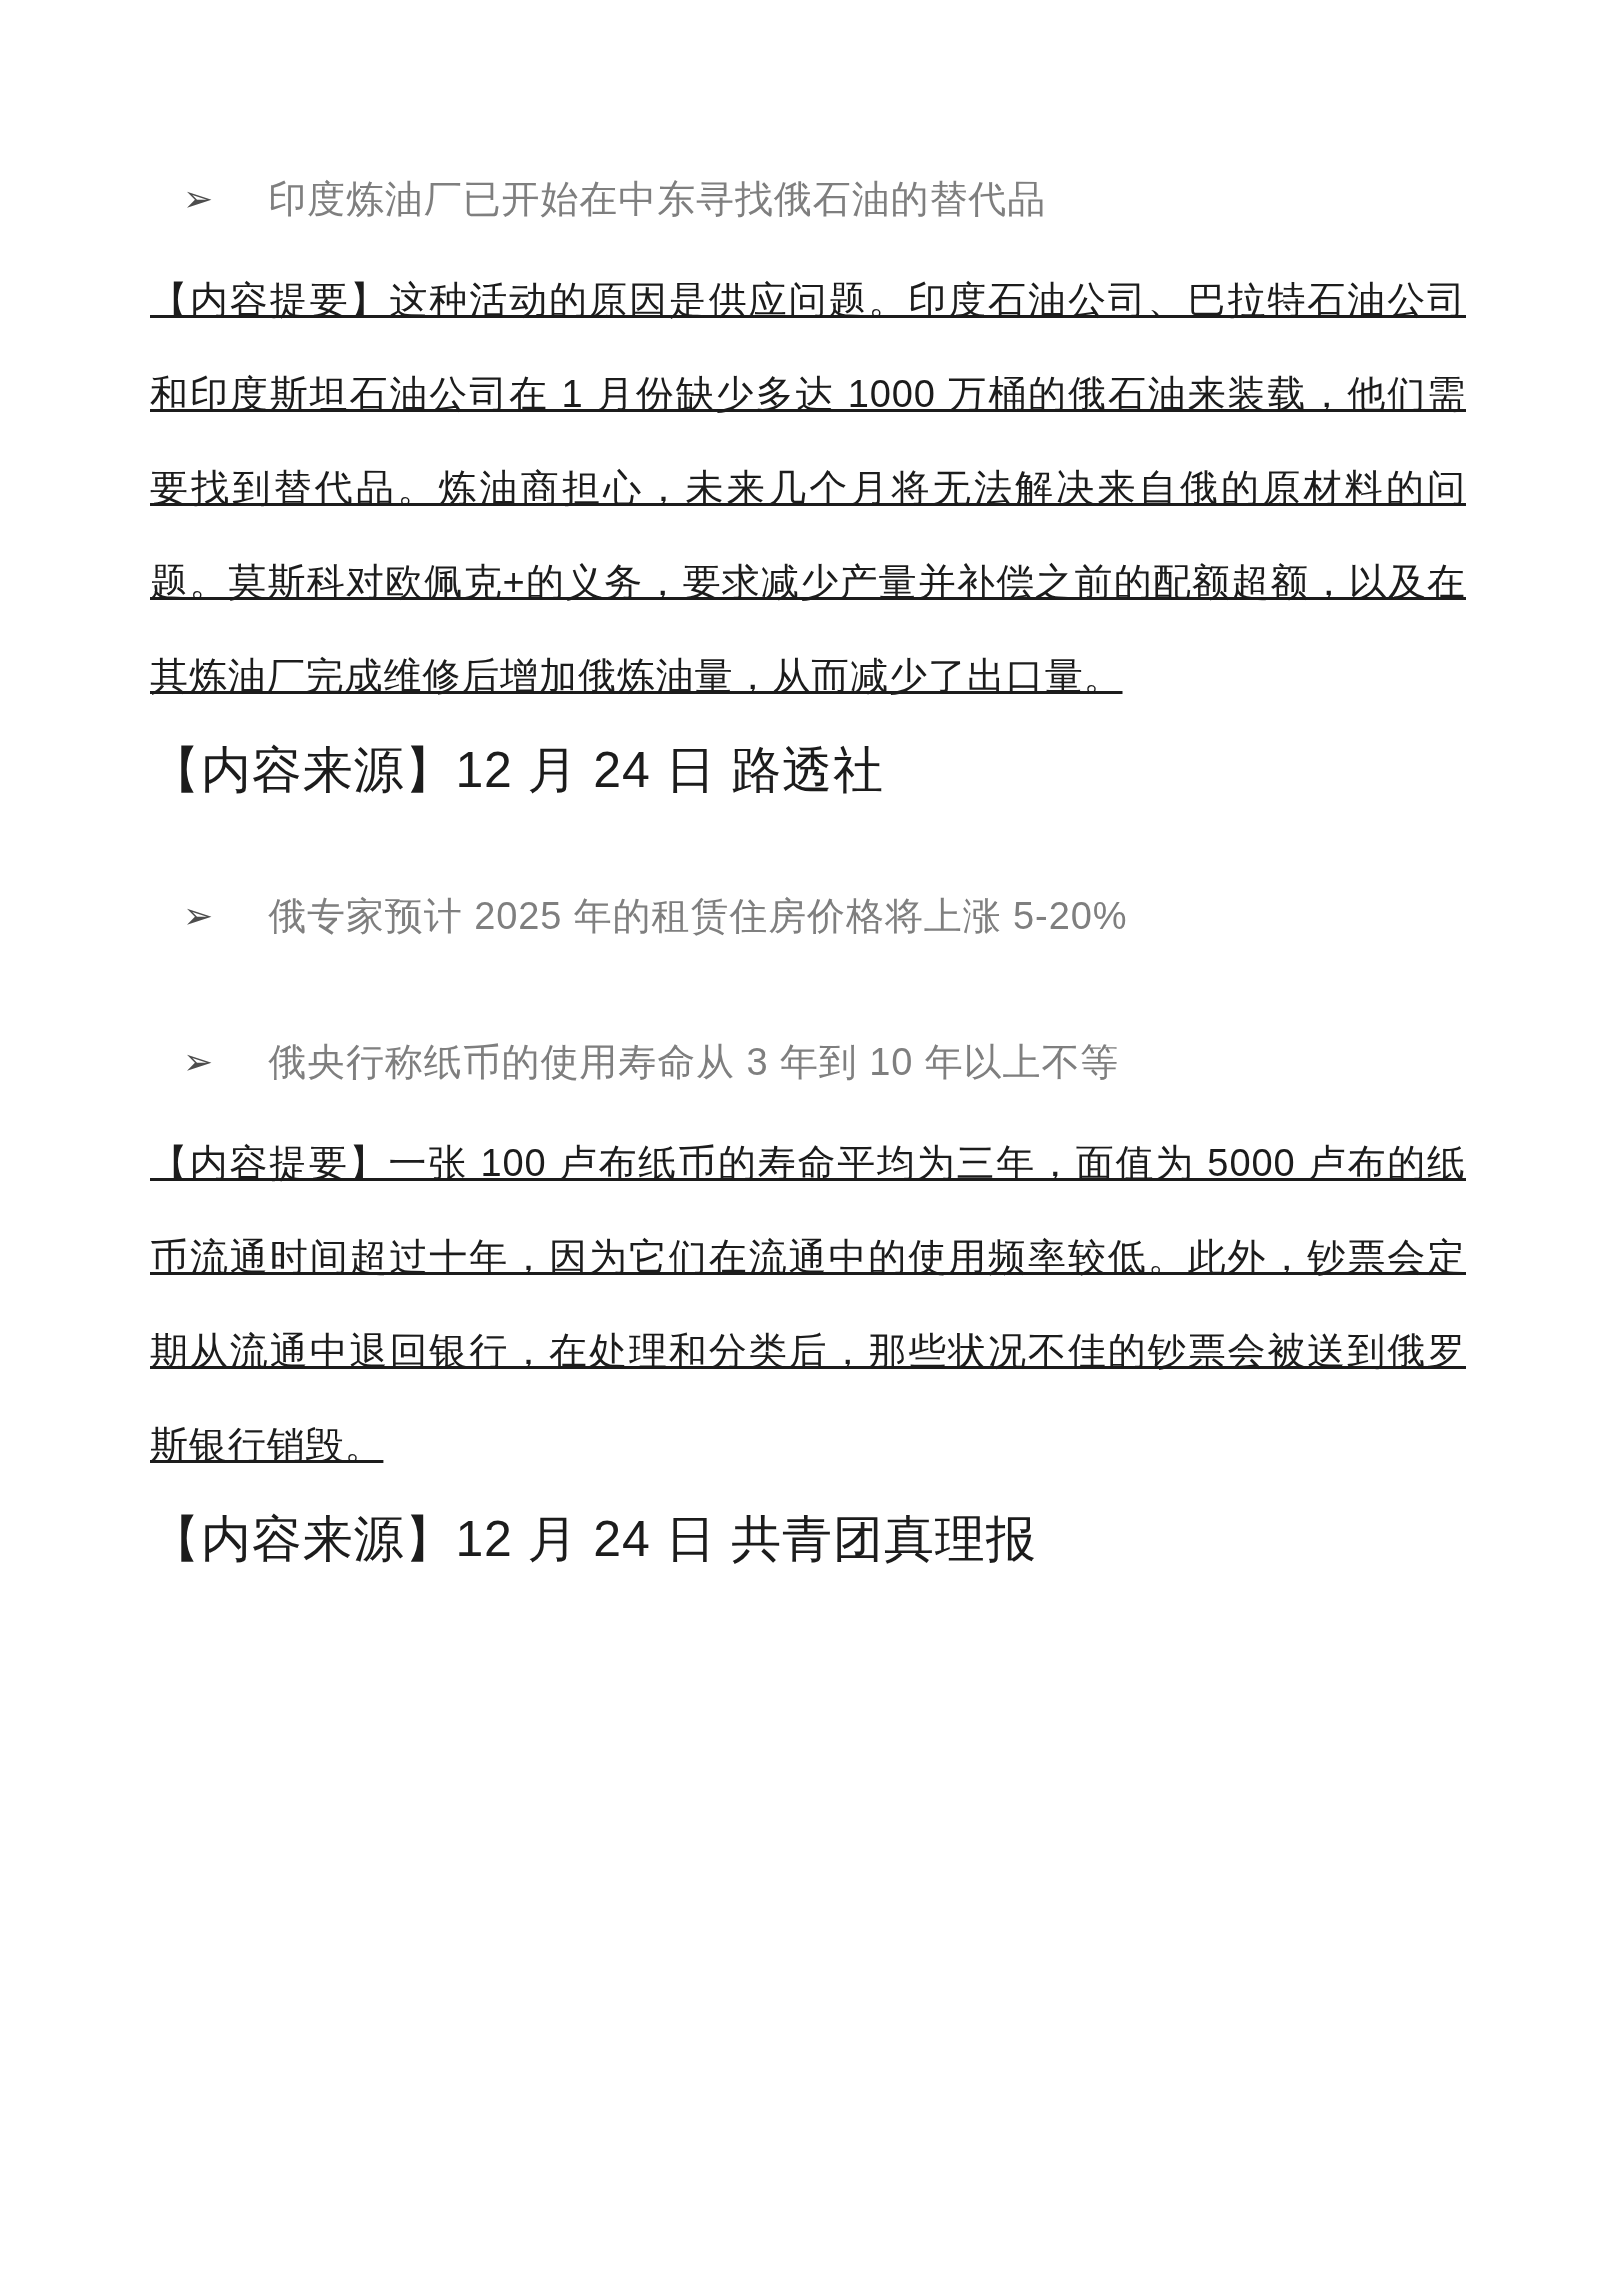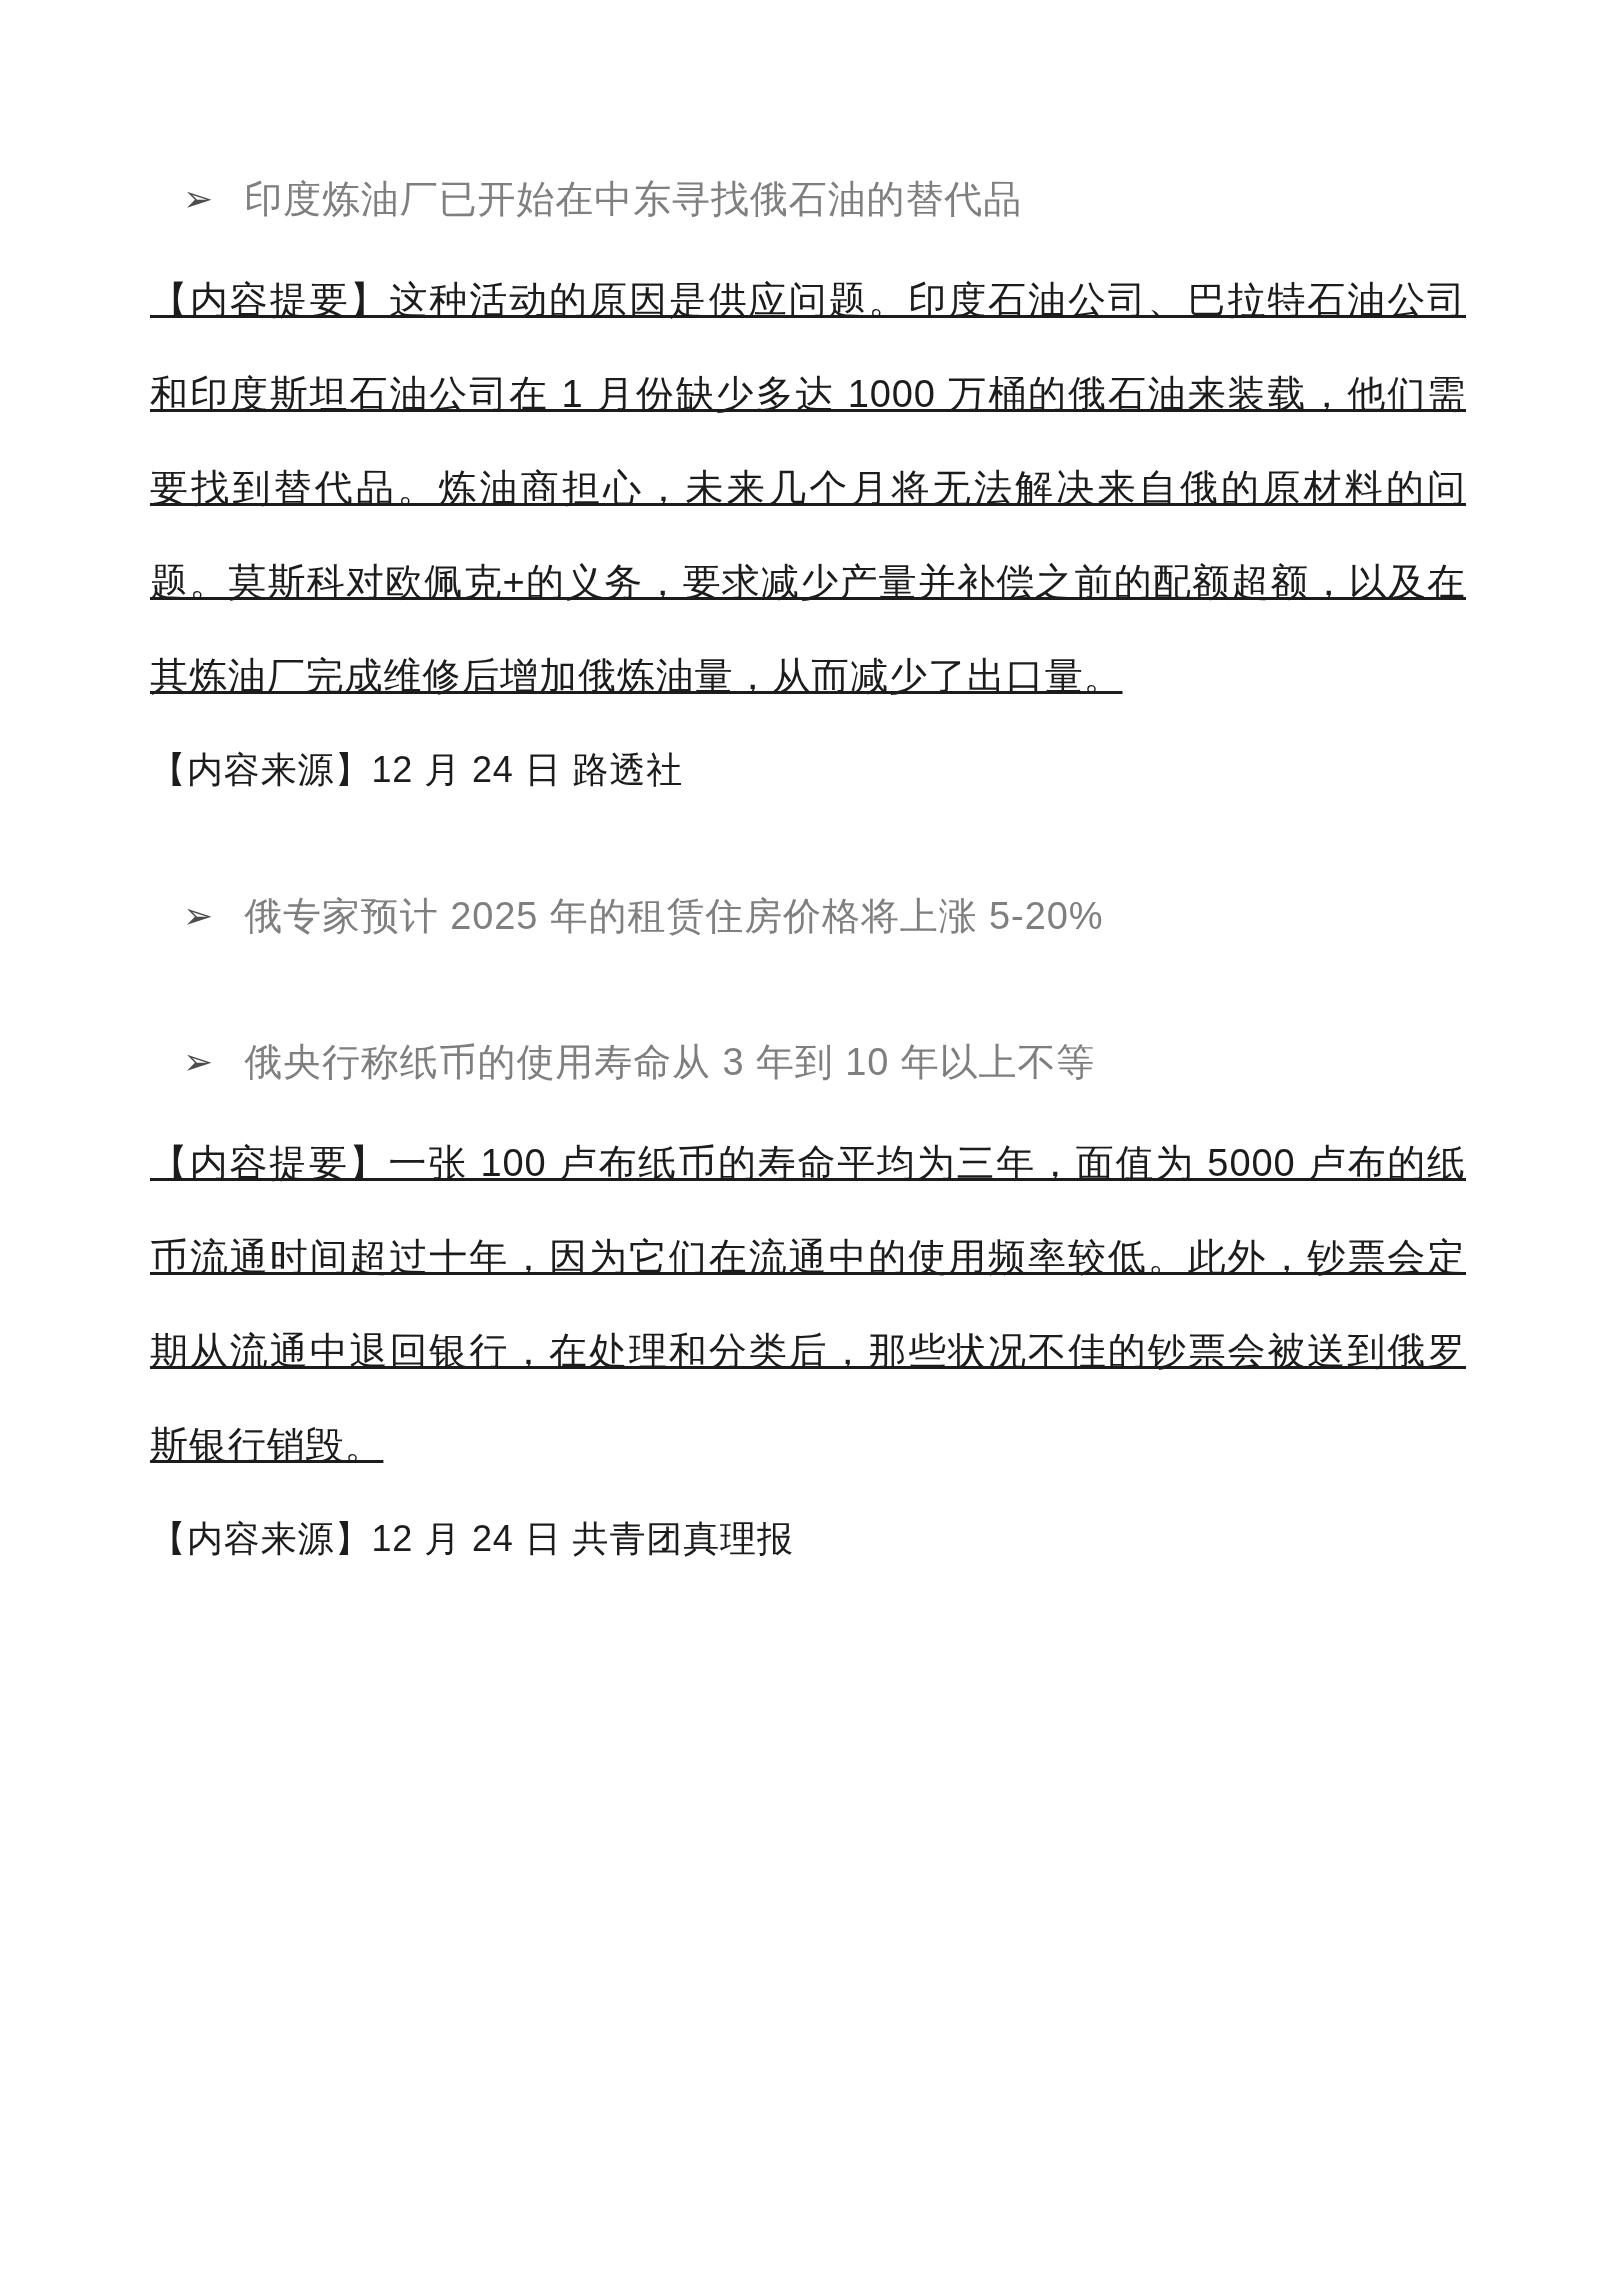--- a/index.html
+++ b/index.html
@@ -34,34 +34,35 @@
     white-space: nowrap;
   }
   .bullet {
     color: #4d4d4d;
     font-size: 36px;
     margin-right: 31px;
     flex: 0 0 auto;
   }
   .headline-text {
     letter-spacing: 0.9px;
+    margin-left: 24px;
   }
   .body-text {
     margin: 0;
     font-size: 38px;
     line-height: 94px;
     text-align: justify;
     text-justify: inter-ideograph;
     color: #1c1c1c;
     letter-spacing: 0.9px;
     text-decoration: underline;
   }
   .source-line {
     margin: 0;
-    font-size: 36px;
+    font-size: 50px;
     line-height: 94px;
     color: #1c1c1c;
     letter-spacing: 0.9px;
     white-space: nowrap;
   }
 </style>
 </head>
 <body>
 
 <div class="page">

